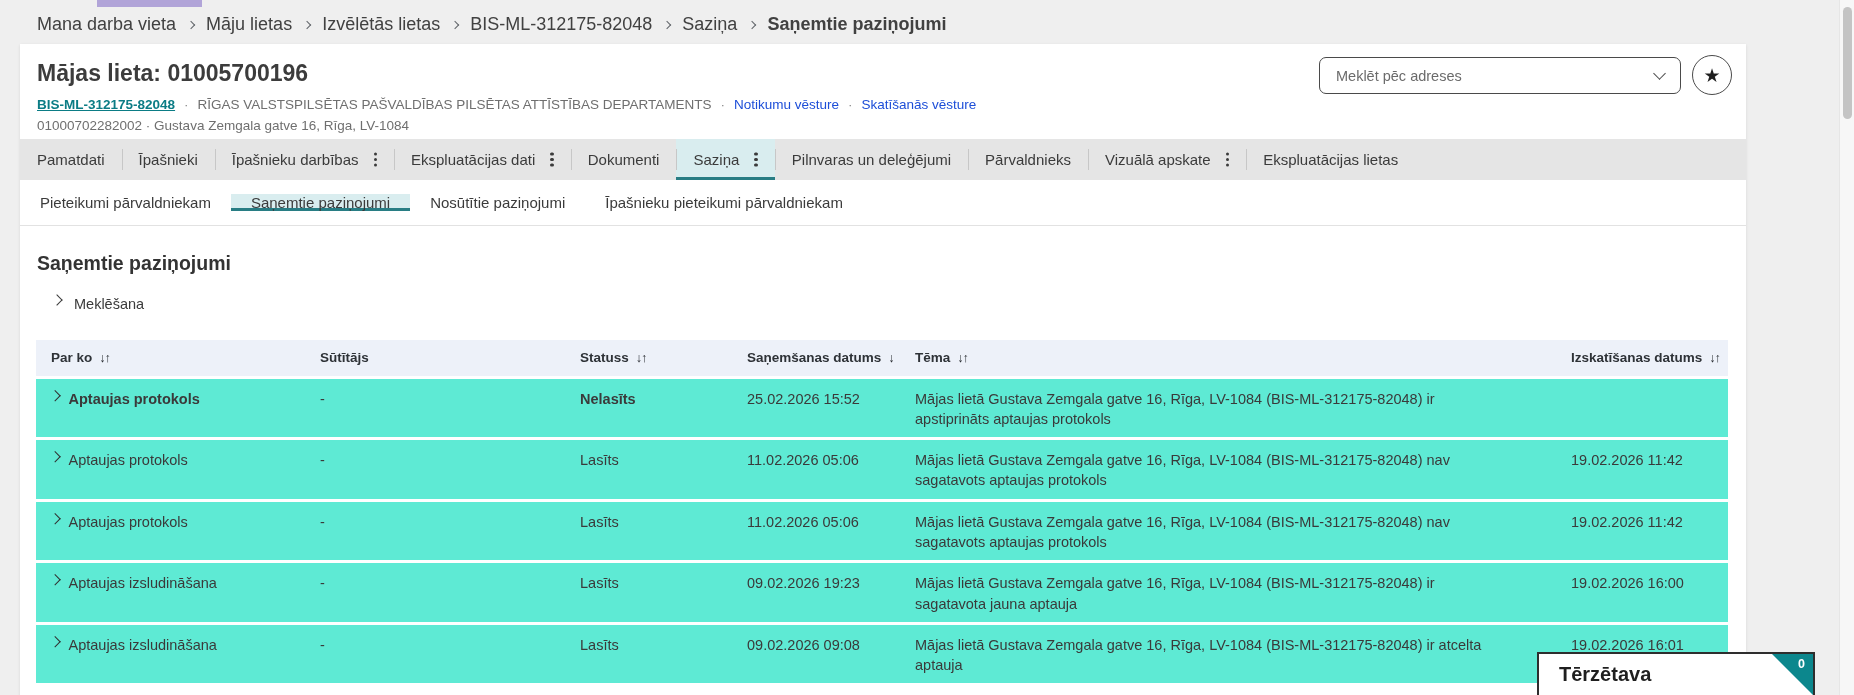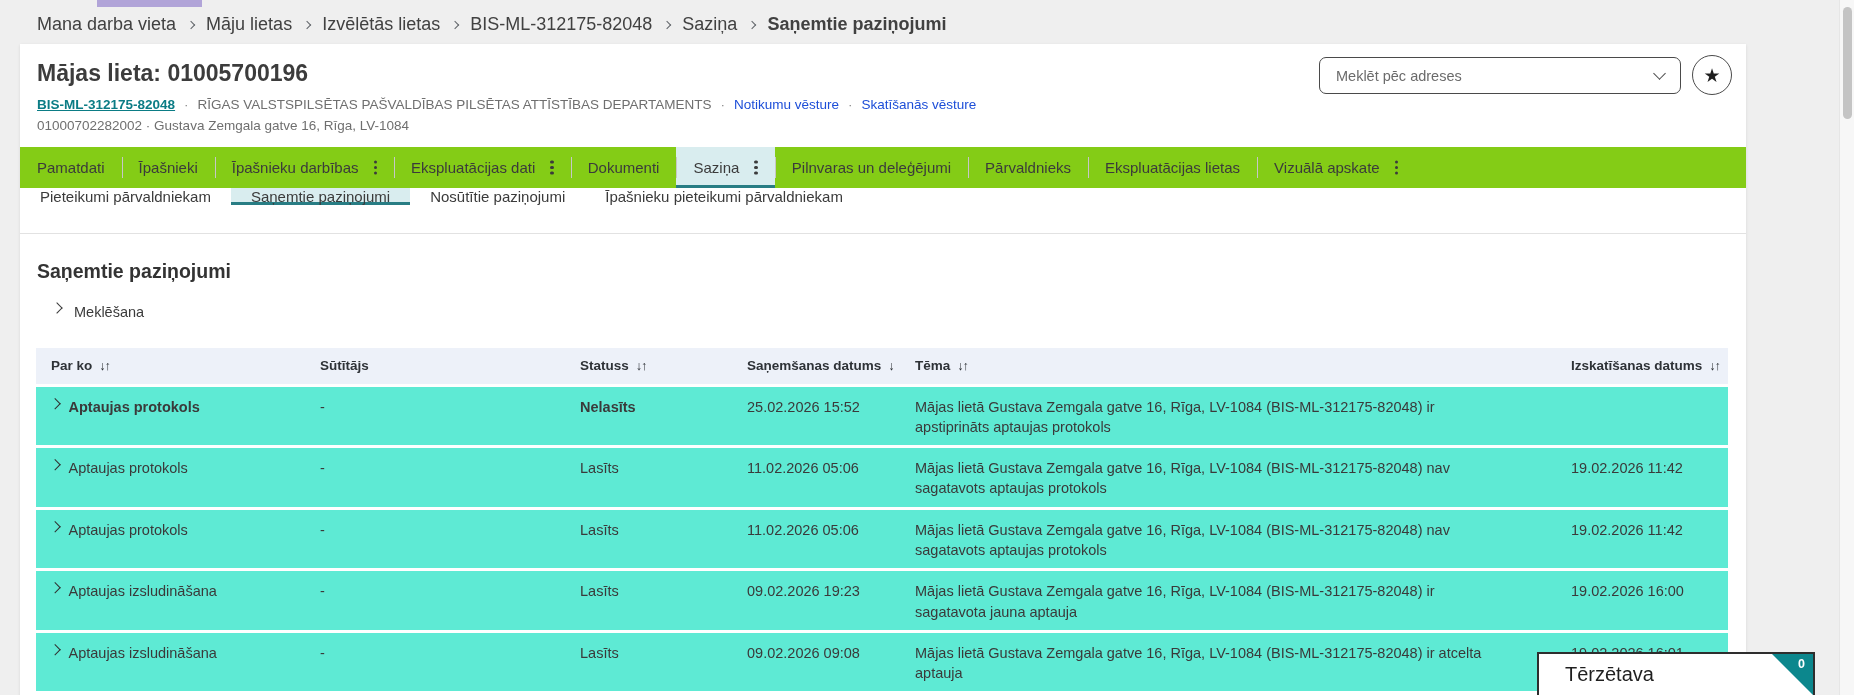--- a/index.html
+++ b/index.html
@@ -33,29 +33,29 @@
 
   
   .addr-select { position:absolute; top:13px; left:1299px; width:362px; height:37px; background:#fff;
     border:1.6px solid #4a4a4a; border-radius:7px; display:flex; align-items:center; justify-content:space-between;
     padding:0 16px; font-size:14.5px; color:#6b6b6b; cursor:pointer; }
   .chev-d { display:inline-block; width:9px; height:9px; border:solid #4a4a4a; border-width:0 1.8px 1.8px 0; transform:rotate(45deg); margin-top:-5px; }
   .star-btn { position:absolute; top:11px; left:1672px; width:40px; height:40px; border:1.6px solid #4a4a4a; border-radius:50%;
     background:#fff; display:flex; align-items:center; justify-content:center; font-size:19px; color:#1f1f1f; cursor:pointer; }
 
   
-  .tabbar { display:flex; align-items:stretch; margin-top:12px; height:41px; background:#84cc16; }
+  .tabbar { display:flex; align-items:stretch; margin-top:4px; height:41px; background:#e5e5e5; }
   .tab { position:relative; display:flex; align-items:center; padding:0 17px; font-size:15px; color:#3b3b3b; cursor:pointer; white-space:nowrap; }
   .tab + .tab::before { content:""; position:absolute; left:0; top:10px; bottom:10px; width:1px; background:#c7c7c7; }
   .tab.active { background:#d9edef; box-shadow:inset 0 -3px 0 #287d84; }
   .kebab-icon { display:inline-block; width:3.5px; height:3.5px; border-radius:50%; background:#3b3b3b;
     box-shadow:0 -5.5px 0 #3b3b3b, 0 5.5px 0 #3b3b3b; margin-left:15px; }
 
   
-  .subtabbar { display:flex; align-items:flex-start; height:46px; background:#fff; border-bottom:1px solid #e2e2e2; }
+  .subtabbar { display:flex; align-items:center; height:46px; background:#fff; border-bottom:1px solid #e2e2e2; }
   .subtab { position:relative; display:flex; align-items:center; padding:0 20px; font-size:15px; color:#3b3b3b; cursor:pointer; white-space:nowrap; }
   .subtab + .subtab::before { content:""; position:absolute; left:0; top:12px; bottom:12px; width:1px; background:#d8d8d8; }
   .subtab.active { background:#d9edef; box-shadow:inset 0 -3px 0 #287d84; }
 
   
   .section { padding:0 16px; }
   .section-title { margin:26px 0 0 1px; font-size:19.5px; font-weight:bold; color:#333; }
   .search-toggle { display:flex; align-items:flex-start; margin:21px 0 0 17px; font-size:14.5px; color:#3b3b3b; cursor:pointer; }
   .toggle-chev { width:8px; height:8px; border-color:#3b3b3b; margin:0 13px 0 0; }
 
@@ -68,21 +68,21 @@
   tbody tr { background:#5eead4; border-top:3px solid #fff; border-bottom:2px solid #fff; cursor:pointer; }
   tbody td { padding:10px 10px 8px 15px; vertical-align:top; line-height:1.4; height:55px; }
   td.tema-cell { padding-right:74px; }
   .row-chev { width:7.5px; height:7.5px; border-color:#2f2f2f; border-width:0 1.7px 1.7px 0; margin:3px 10px 0 0; flex:none; }
   .parko-wrap { display:flex; align-items:flex-start; }
   tr.unread .parko-label, tr.unread .status-cell { font-weight:bold; }
 
   
   .chat-widget { position:absolute; left:1537px; top:652px; width:278px; height:43px; background:#fff;
     border:2px solid #2e2e2e; border-bottom:none; z-index:5; cursor:pointer; }
-  .chat-title { font-size:20px; font-weight:normal; color:#1f1f1f; padding:9px 0 0 26px; }
+  .chat-title { font-size:20px; font-weight:bold; color:#1f1f1f; padding:9px 0 0 20px; }
   .chat-corner { position:absolute; top:0; right:0; width:0; height:0;
     border-top:41px solid #0c878d; border-left:41px solid transparent; }
   .chat-badge { position:absolute; top:3px; right:8px; color:#fff; font-size:12.5px; font-weight:bold; }
 
   
   .scrollbar { position:absolute; top:0; right:0; width:15px; height:695px; background:#f7f7f7; border-left:1px solid #e6e6e6; z-index:7; }
   .scroll-thumb { position:absolute; top:7px; left:3px; width:9px; height:112px; background:#c4c4c4; border-radius:5px; cursor:pointer; }
 </style>
 </head>
 <body>
@@ -149,25 +149,25 @@
         <span>Saziņa</span>
         <span class="kebab-icon"></span>
       </div>
     <div class="tab">
         <span>Pilnvaras un deleģējumi</span>
       </div>
     <div class="tab">
         <span>Pārvaldnieks</span>
       </div>
     <div class="tab">
+        <span>Vizuālā apskate</span>
+        <span class="kebab-icon"></span>
+      </div>
+    <div class="tab">
         <span>Ekspluatācijas lietas</span>
-      </div>
-    <div class="tab">
-        <span>Vizuālā apskate</span>
-        <span class="kebab-icon"></span>
       </div>
   </div>
 
   <div class="subtabbar">
     <div class="subtab">
         <span>Pieteikumi pārvaldniekam</span>
       </div>
     <div class="subtab active">
         <span>Saņemtie paziņojumi</span>
       </div>

